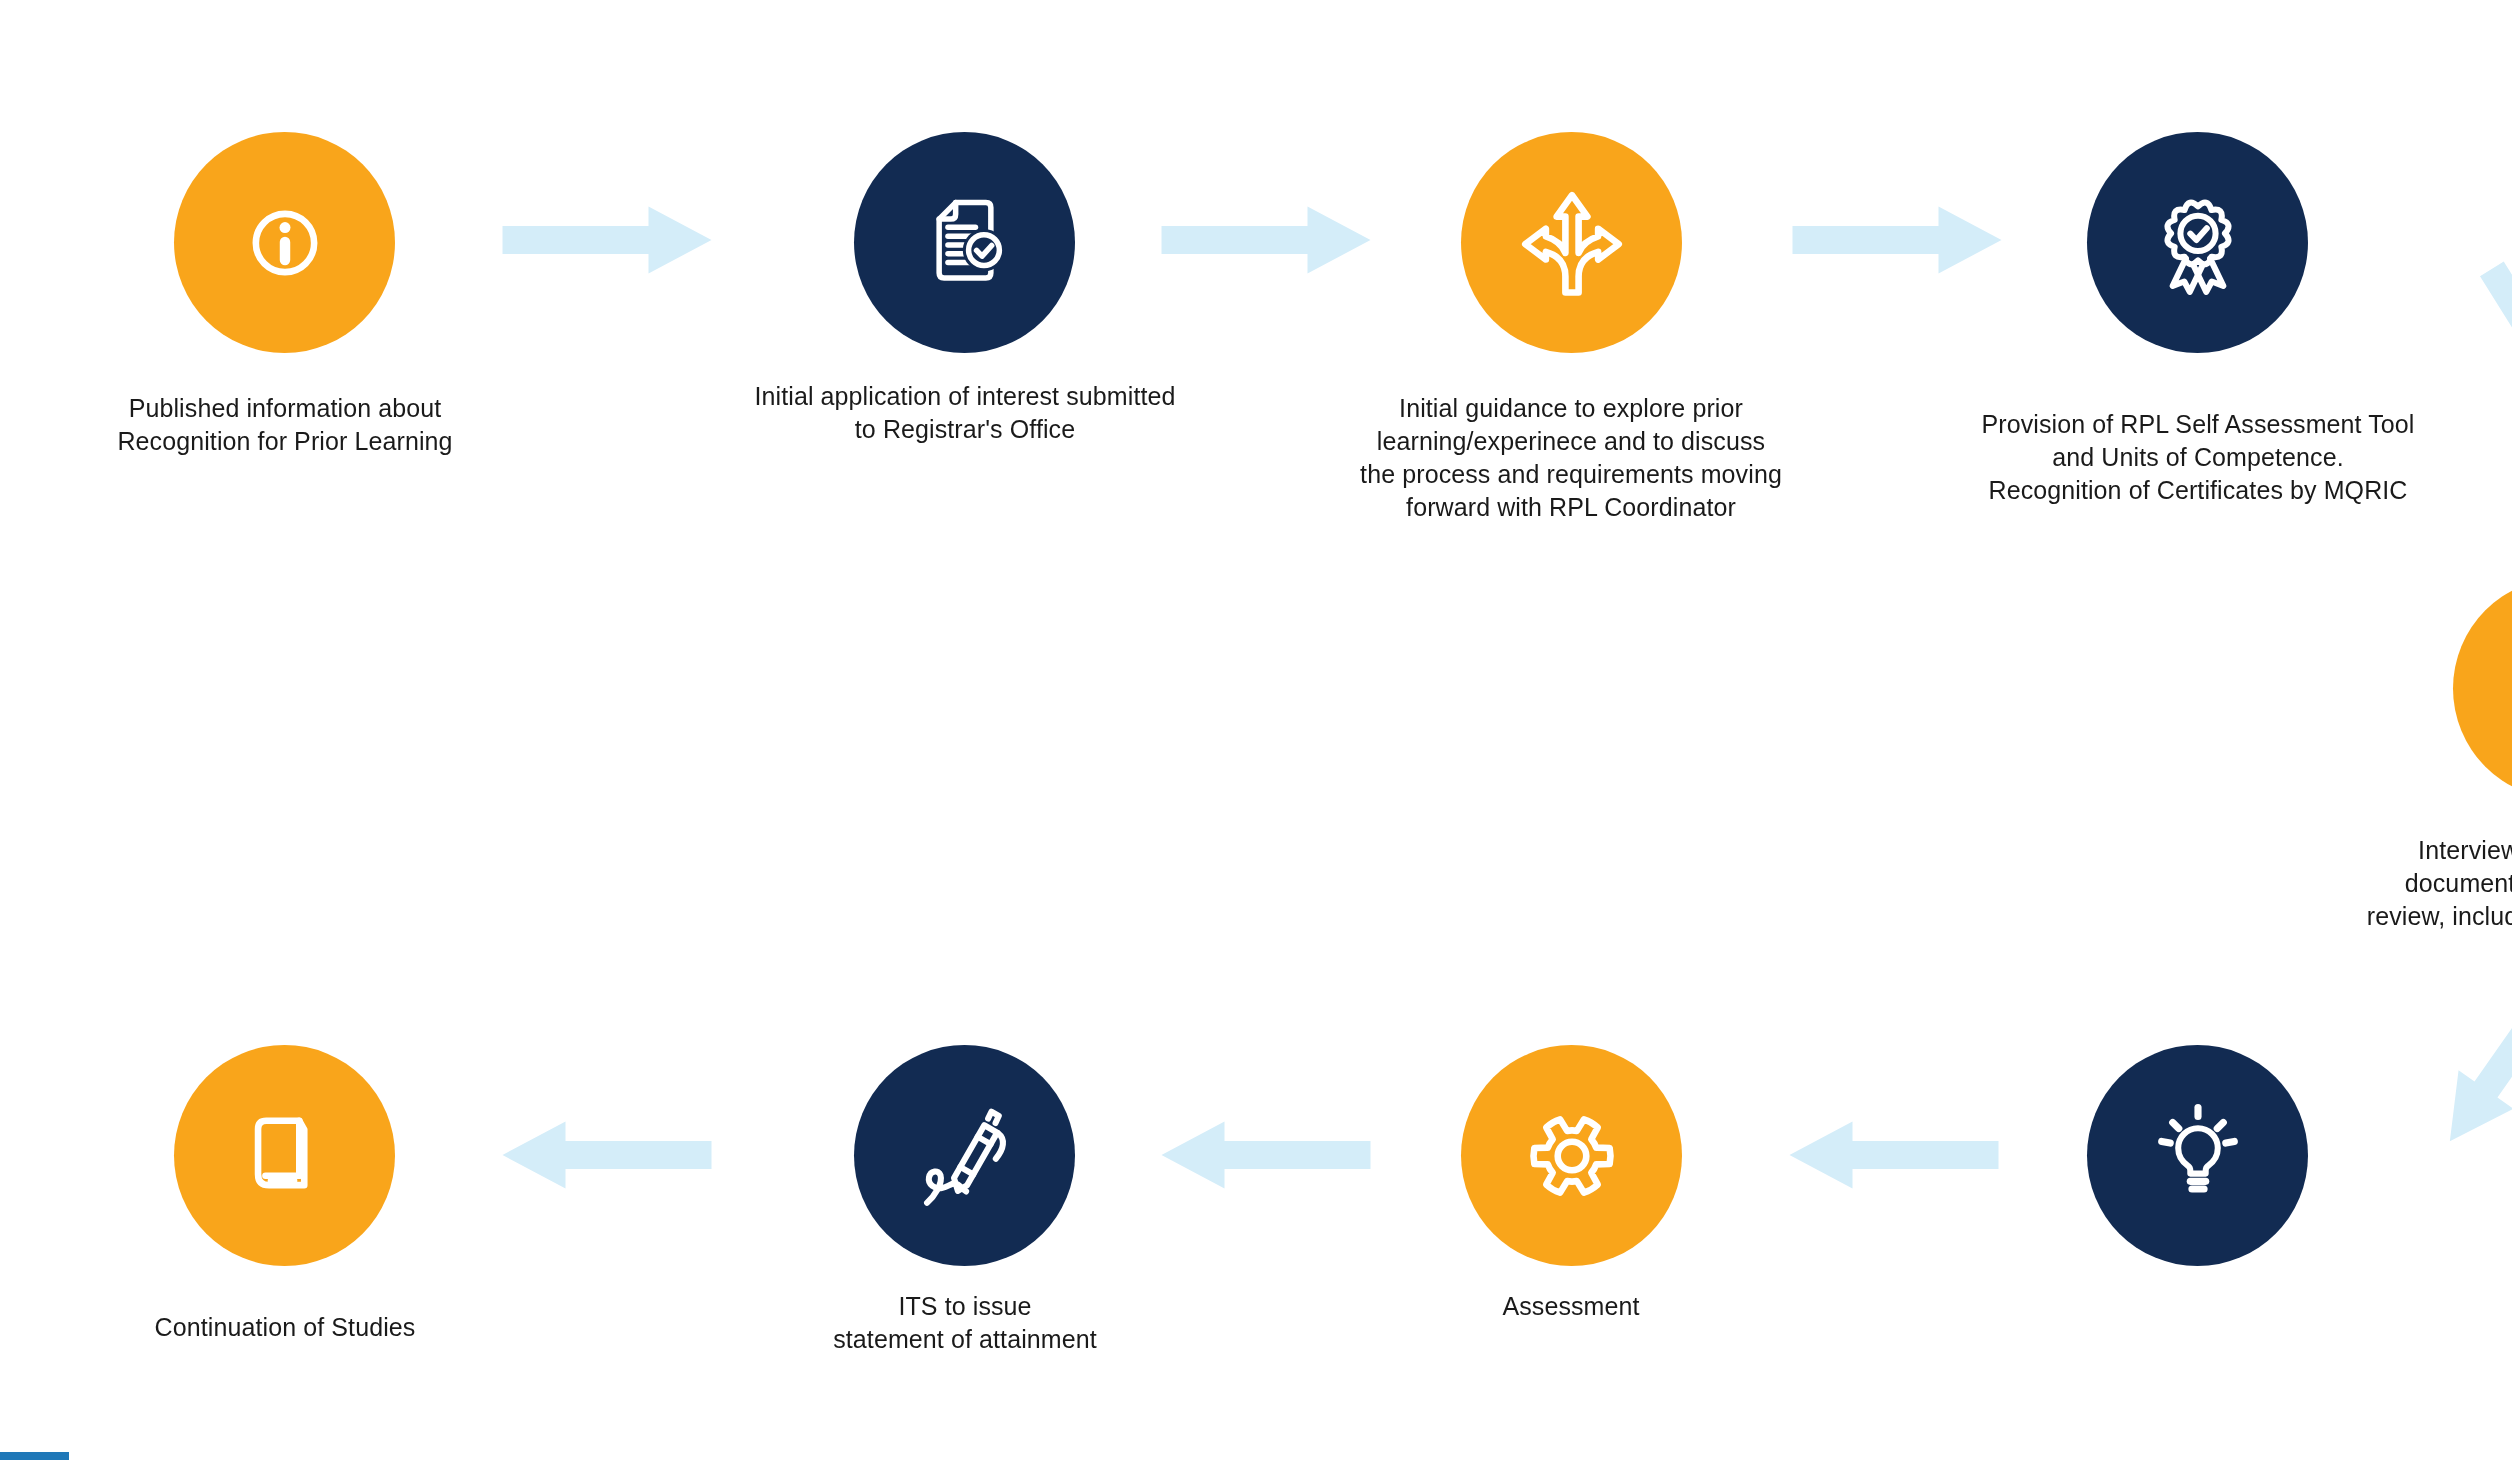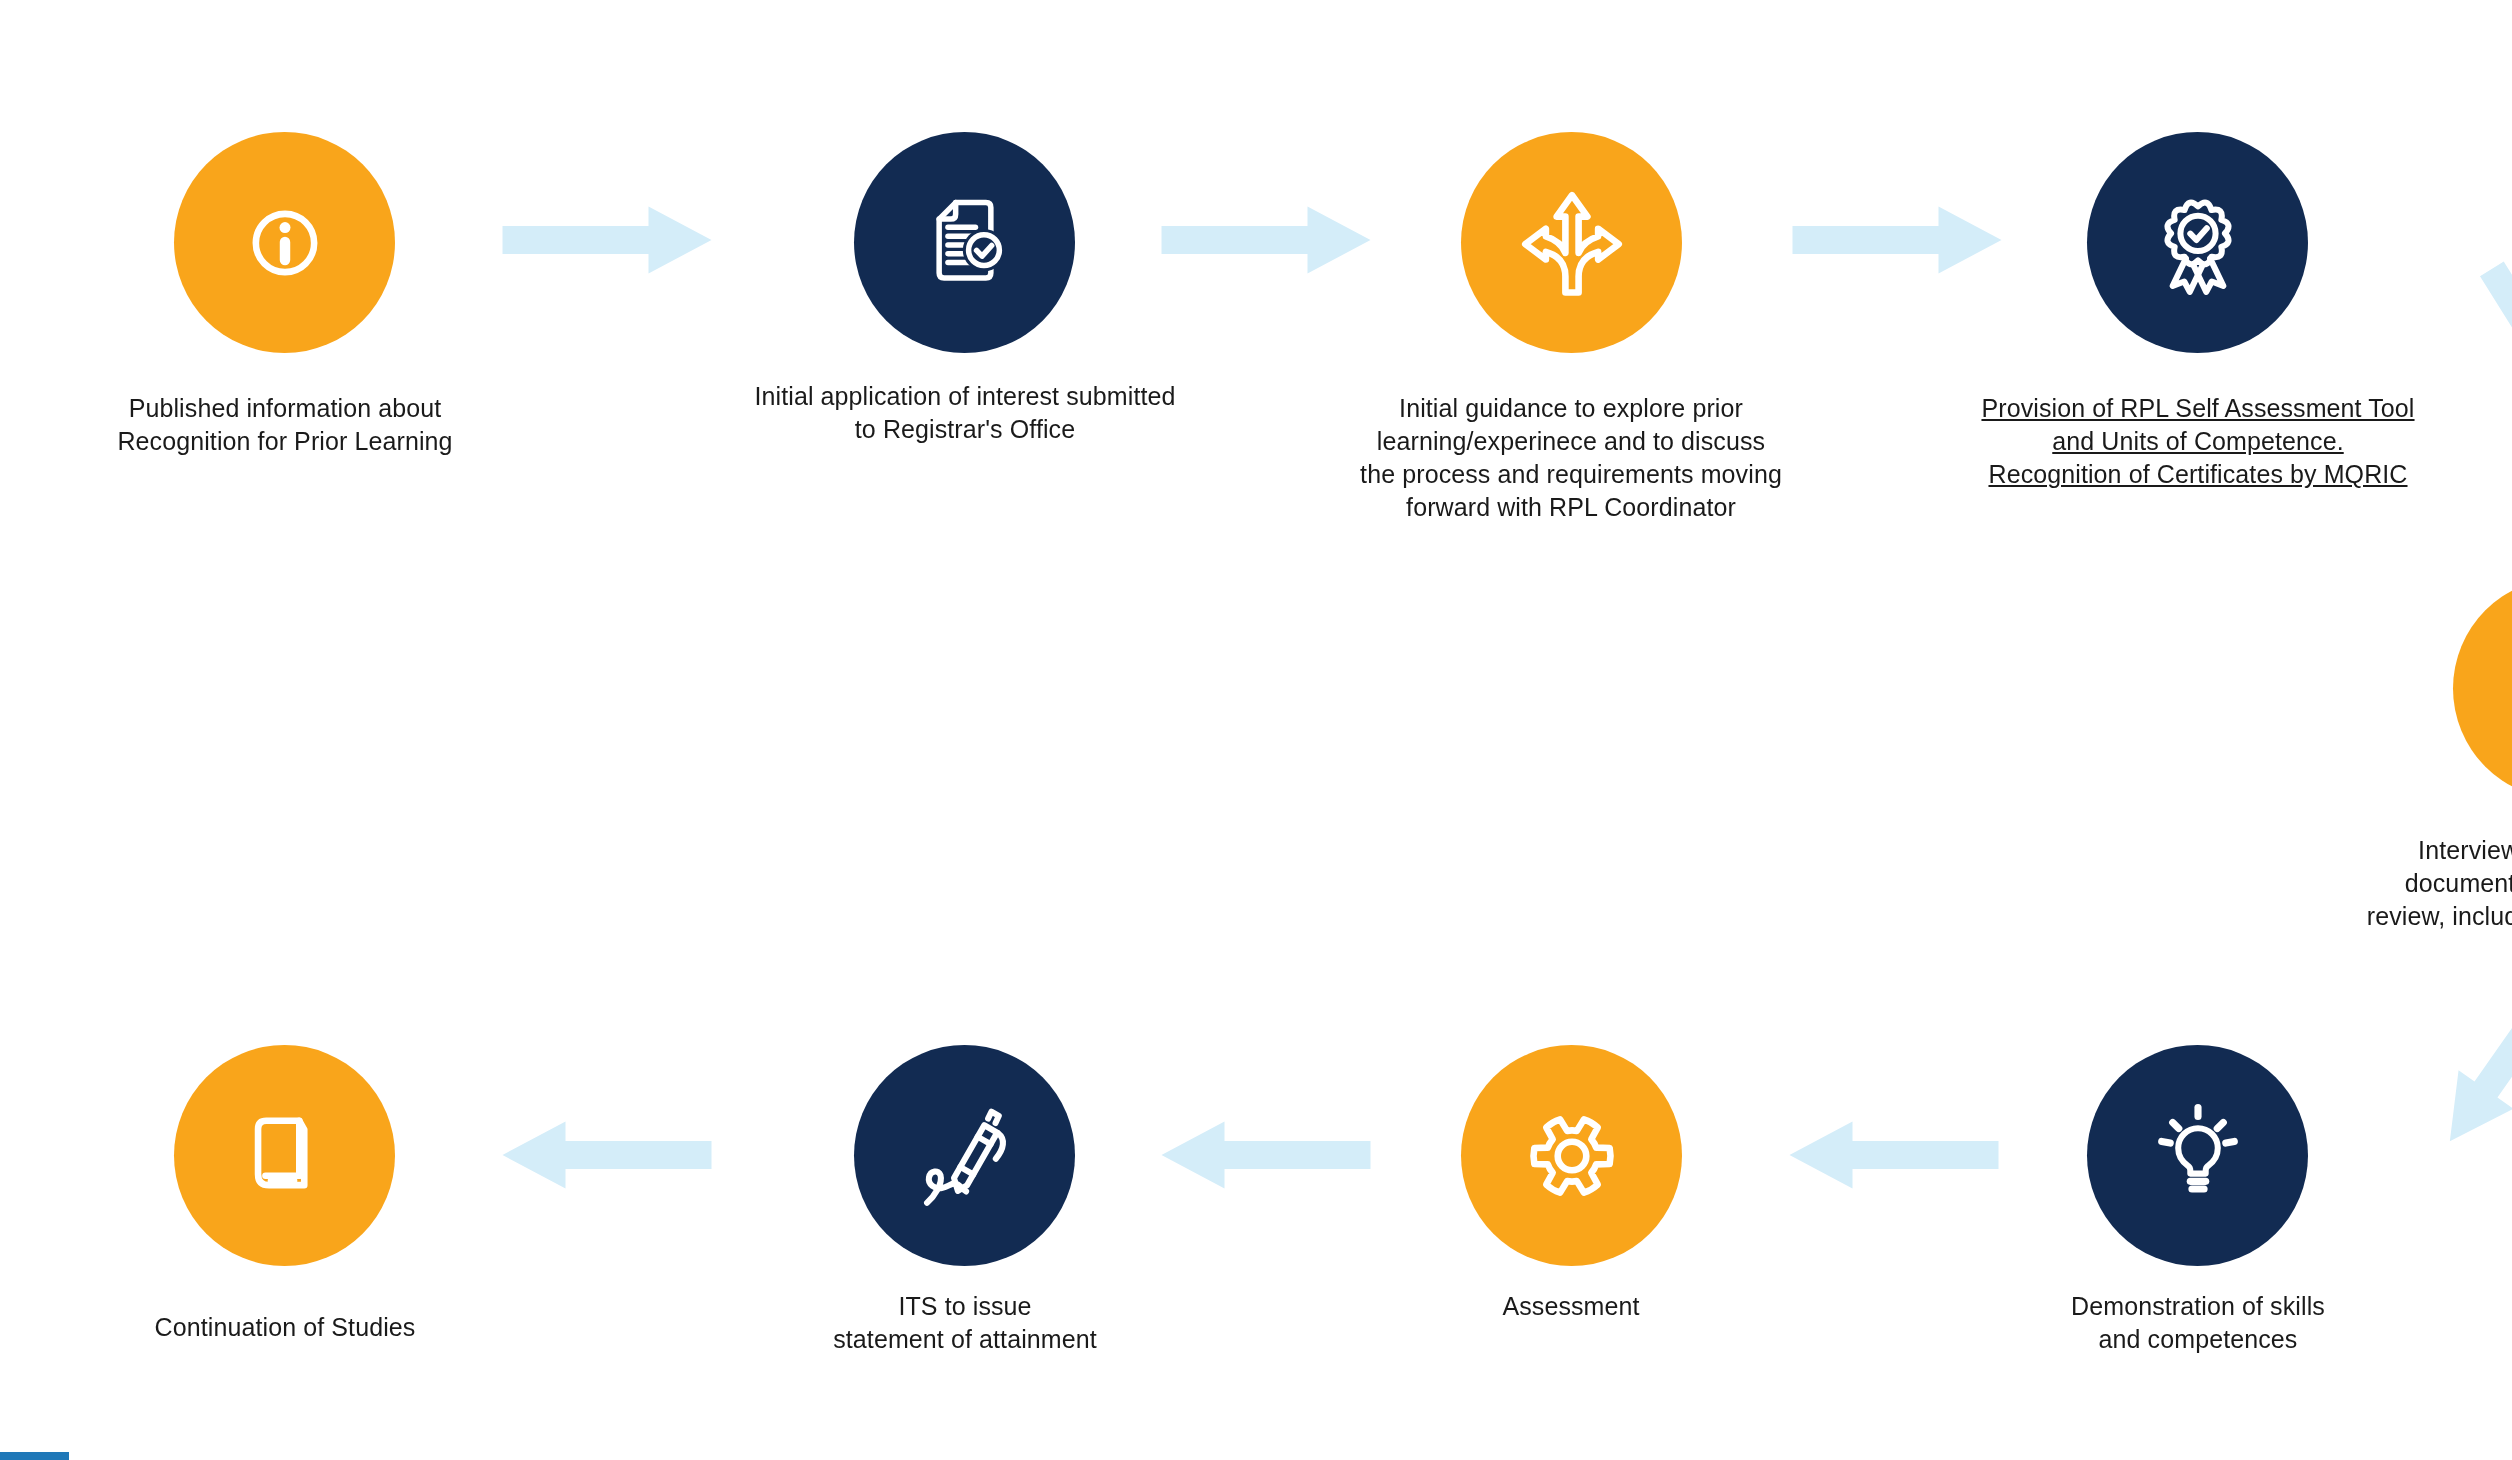--- a/index.html
+++ b/index.html
@@ -153,28 +153,26 @@
   </div>
 
   <div class="label" style="left:-4px;top:392px;">Published information about
 Recognition for Prior Learning</div>
   <div class="label" style="left:676px;top:380px;">Initial application of interest submitted
 to Registrar's Office</div>
   <div class="label" style="left:1282px;top:392px;">Initial guidance to explore prior
 learning/experinece and to discuss
 the process and requirements moving
 forward with RPL Coordinator</div>
-  <div class="label" style="left:1909px;top:392px;text-decoration:underline;">Provision of RPL Self Assessment Tool
+  <div class="label" style="left:1909px;top:408px;">Provision of RPL Self Assessment Tool
 and Units of Competence.
 Recognition of Certificates by MQRIC</div>
   <div class="label" style="left:2284px;top:834px;">Interview with assessor and
 document/porfolio of evidence
 review, including third party evidence</div>
-  <div class="label" style="left:1909px;top:1290px;">Demonstration of skills
-and competences</div>
   <div class="label" style="left:676px;top:1290px;">ITS to issue
 statement of attainment</div>
   <div class="label" style="left:1282px;top:1290px;">Assessment</div>
   <div class="label" style="left:-4px;top:1311px;">Continuation of Studies</div>
 
   <div class="footer-sliver"></div>
 
 </div>
 
 

